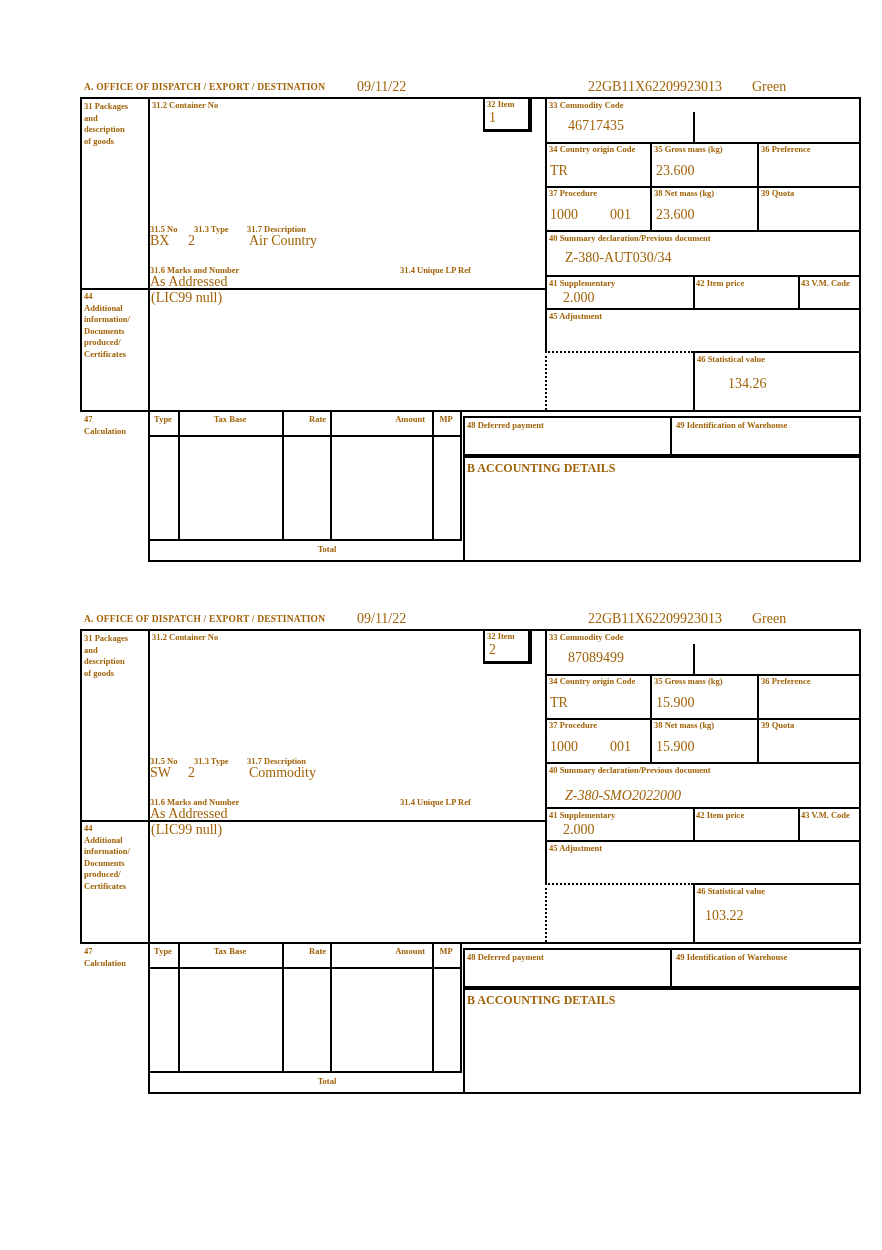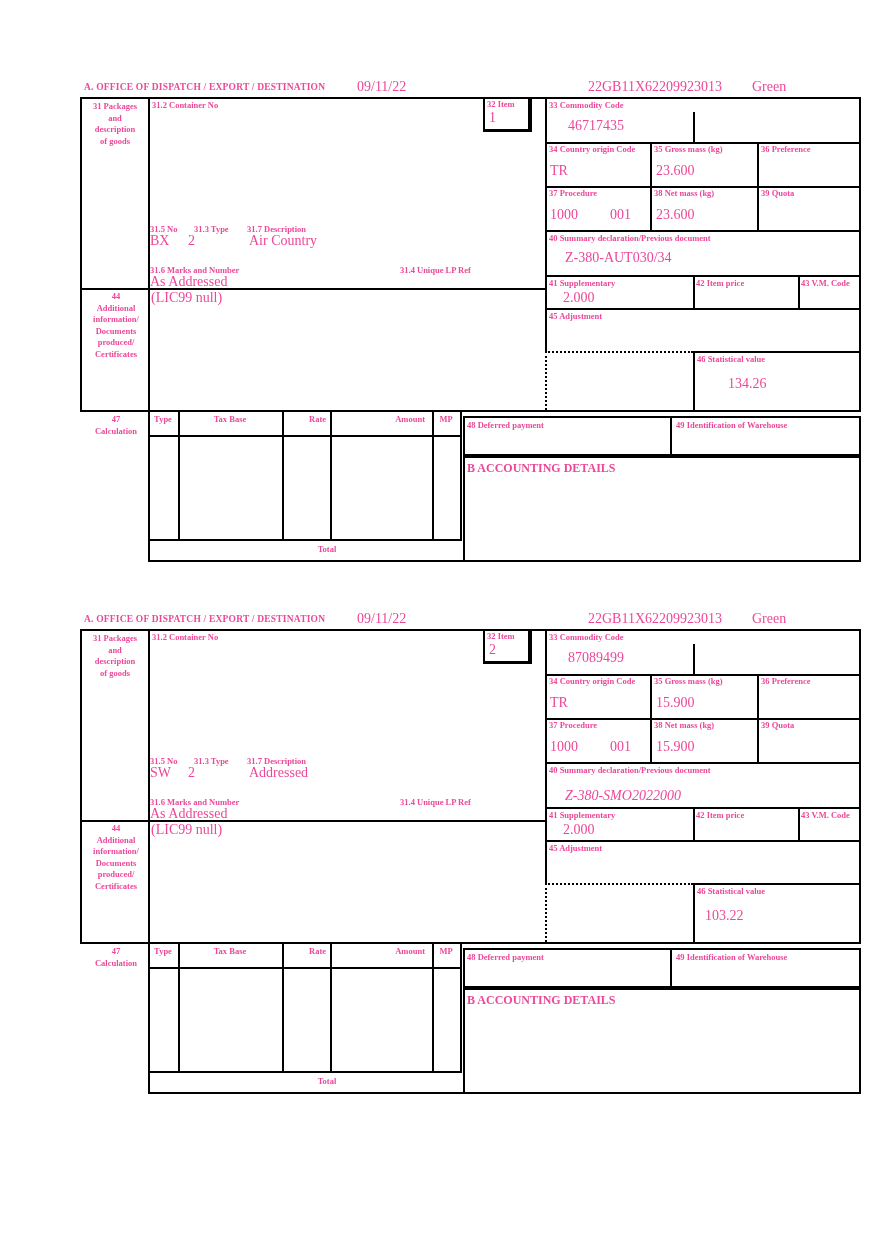--- a/index.html
+++ b/index.html
@@ -1,25 +1,25 @@
 <!DOCTYPE html>
 <html><head>
 <meta charset="utf-8">
 <style>
   html,body{margin:0;padding:0;background:#fff;}
   .page{position:relative;width:882px;height:1250px;background:#fff;overflow:hidden;
-        font-family:"Liberation Serif","DejaVu Serif",serif;color:#ec4899;}
+        font-family:"Liberation Serif","DejaVu Serif",serif;color:#a16207;}
   .decl{position:absolute;left:80px;width:781px;height:482px;}
   .line{position:absolute;background:#000;}
   .lbl{position:absolute;font-weight:bold;font-size:8.5px;line-height:10px;white-space:nowrap;}
   .val{position:absolute;font-size:14px;line-height:15px;white-space:nowrap;}
   .hdr-office{position:absolute;font-weight:bold;font-size:9.5px;letter-spacing:.2px;white-space:nowrap;}
   .hdr-val{position:absolute;font-size:14px;white-space:nowrap;}
   .multiline{position:absolute;font-weight:bold;font-size:8.5px;line-height:11.5px;}
-  .multiline span{display:block;text-align:center;}
+  .multiline span{display:block;}
   .itembox{position:absolute;left:403px;top:17px;width:49px;height:35px;box-sizing:border-box;
            border-left:2px solid #000;border-right:4px solid #000;border-bottom:3px solid #000;}
   .dotted-h{position:absolute;border-top:2px dotted #000;height:0;}
   .dotted-v{position:absolute;border-left:2px dotted #000;width:0;}
   .box46{position:absolute;left:613px;top:271px;width:168px;height:59px;box-sizing:border-box;
          border-left:2px solid #000;border-top:2px solid #000;}
   .box48{position:absolute;left:383px;top:336px;width:209px;height:40px;box-sizing:border-box;
          border:2px solid #000;border-right:none;}
   .box49{position:absolute;left:590px;top:336px;width:191px;height:40px;box-sizing:border-box;
          border:2px solid #000;}
@@ -210,21 +210,21 @@
 
     <div class="lbl" style="left:72px;top:20px;">31.2 Container No</div>
     <div class="lbl" style="left:407px;top:19px;">32 Item</div>
     <div class="val" style="left:409px;top:30px;">2</div>
 
     <div class="lbl" style="left:70px;top:144px;">31.5 No</div>
     <div class="lbl" style="left:114px;top:144px;">31.3 Type</div>
     <div class="lbl" style="left:167px;top:144px;">31.7 Description</div>
     <div class="val" style="left:70px;top:153px;">SW</div>
     <div class="val" style="left:108px;top:153px;">2</div>
-    <div class="val" style="left:169px;top:153px;">Addressed</div>
+    <div class="val" style="left:169px;top:153px;">Commodity</div>
 
     <div class="lbl" style="left:70px;top:185px;">31.6 Marks and Number</div>
     <div class="lbl" style="left:320px;top:185px;">31.4 Unique LP Ref</div>
     <div class="val" style="left:70px;top:194px;">As Addressed</div>
 
     <div class="lbl" style="left:469px;top:20px;">33 Commodity Code</div>
     <div class="val" style="left:488px;top:38px;">87089499</div>
 
     <div class="lbl" style="left:469px;top:64px;">34 Country origin Code</div>
     <div class="val" style="left:470px;top:83px;">TR</div>

